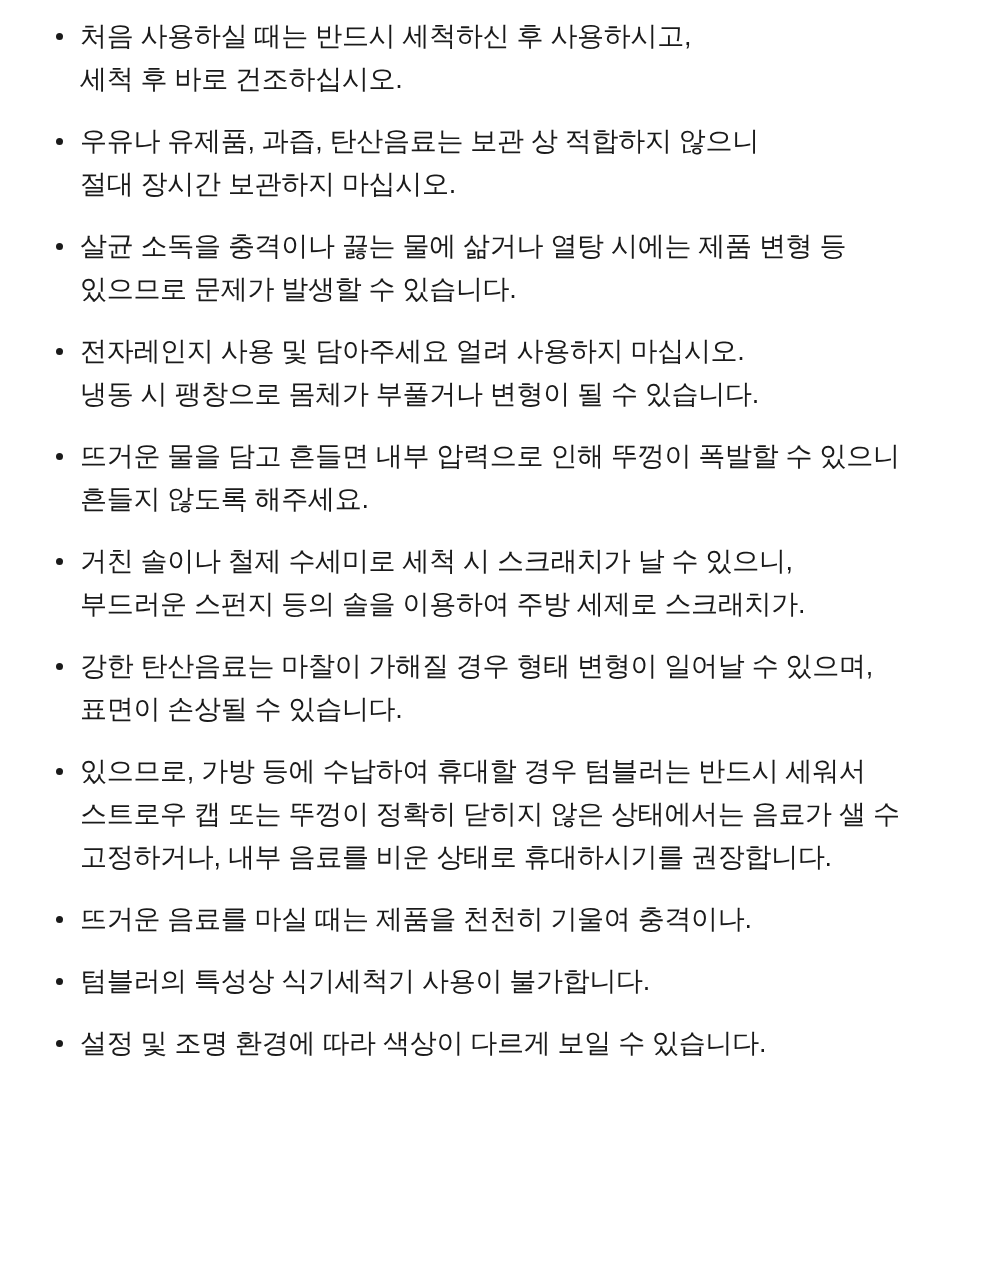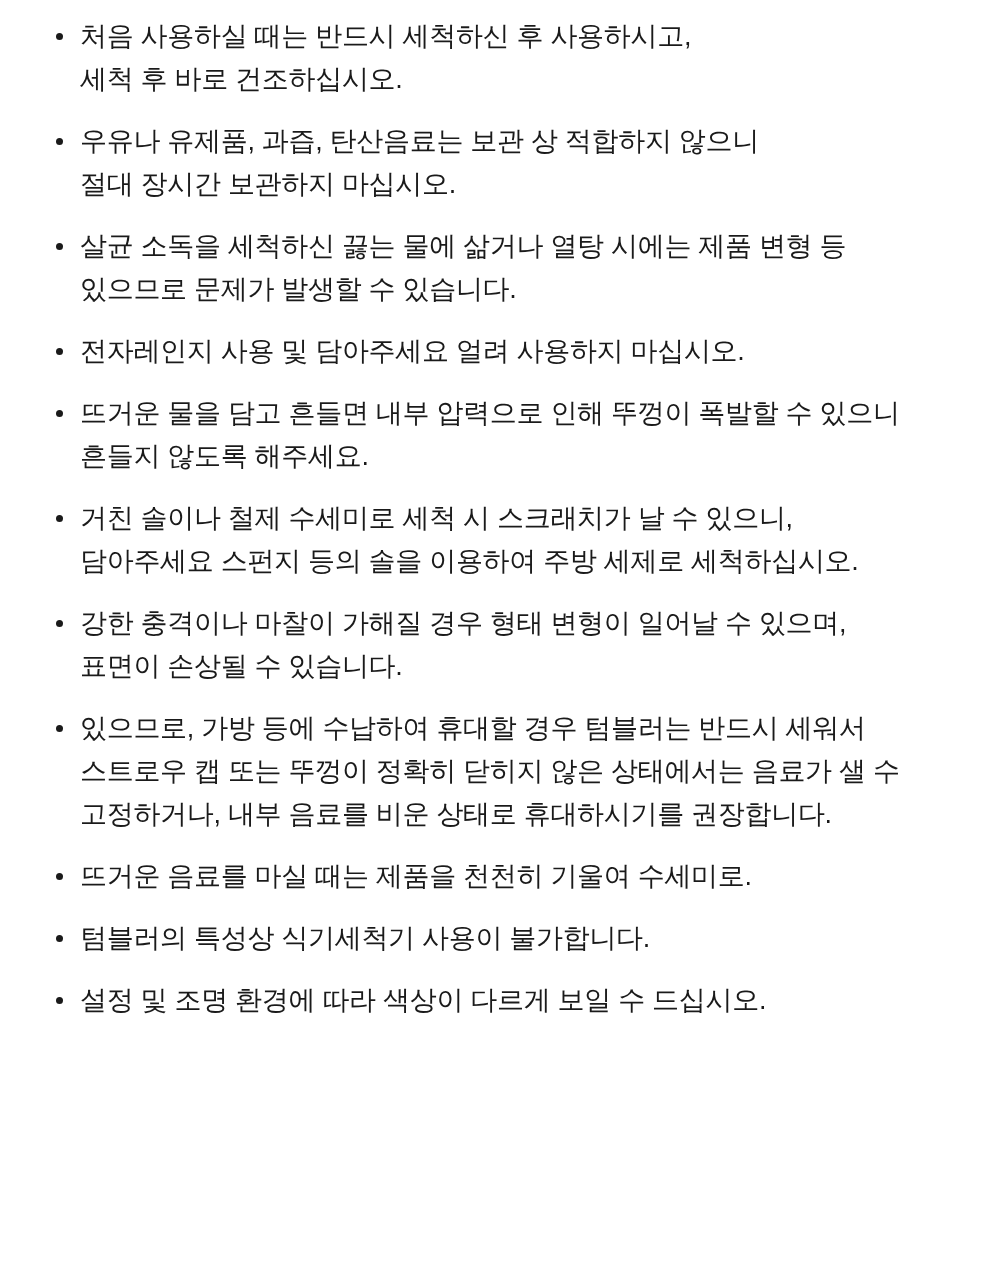--- a/index.html
+++ b/index.html
@@ -67,71 +67,72 @@
       <li>
         <span class="bullet"></span>
         <div class="item-text">
           <div class="line">우유나 유제품, 과즙, 탄산음료는 보관 상 적합하지 않으니</div>
           <div class="line">절대 장시간 보관하지 마십시오.</div>
         </div>
       </li>
       <li>
         <span class="bullet"></span>
         <div class="item-text">
-          <div class="line">살균 소독을 세척하신 끓는 물에 삶거나 열탕 시에는 제품 변형 등</div>
+          <div class="line">살균 소독을 충격이나 끓는 물에 삶거나 열탕 시에는 제품 변형 등</div>
           <div class="line">있으므로 문제가 발생할 수 있습니다.</div>
         </div>
       </li>
       <li>
         <span class="bullet"></span>
         <div class="item-text">
           <div class="line">전자레인지 사용 및 담아주세요 얼려 사용하지 마십시오.</div>
+          <div class="line">냉동 시 팽창으로 몸체가 부풀거나 변형이 될 수 있습니다.</div>
         </div>
       </li>
       <li>
         <span class="bullet"></span>
         <div class="item-text">
           <div class="line">뜨거운 물을 담고 흔들면 내부 압력으로 인해 뚜껑이 폭발할 수 있으니</div>
           <div class="line">흔들지 않도록 해주세요.</div>
         </div>
       </li>
       <li>
         <span class="bullet"></span>
         <div class="item-text">
           <div class="line">거친 솔이나 철제 수세미로 세척 시 스크래치가 날 수 있으니,</div>
-          <div class="line">담아주세요 스펀지 등의 솔을 이용하여 주방 세제로 세척하십시오.</div>
+          <div class="line">부드러운 스펀지 등의 솔을 이용하여 주방 세제로 스크래치가.</div>
         </div>
       </li>
       <li>
         <span class="bullet"></span>
         <div class="item-text">
-          <div class="line">강한 충격이나 마찰이 가해질 경우 형태 변형이 일어날 수 있으며,</div>
+          <div class="line">강한 탄산음료는 마찰이 가해질 경우 형태 변형이 일어날 수 있으며,</div>
           <div class="line">표면이 손상될 수 있습니다.</div>
         </div>
       </li>
       <li>
         <span class="bullet"></span>
         <div class="item-text">
           <div class="line">있으므로, 가방 등에 수납하여 휴대할 경우 텀블러는 반드시 세워서</div>
           <div class="line">스트로우 캡 또는 뚜껑이 정확히 닫히지 않은 상태에서는 음료가 샐 수</div>
           <div class="line">고정하거나, 내부 음료를 비운 상태로 휴대하시기를 권장합니다.</div>
         </div>
       </li>
       <li>
         <span class="bullet"></span>
         <div class="item-text">
-          <div class="line">뜨거운 음료를 마실 때는 제품을 천천히 기울여 수세미로.</div>
+          <div class="line">뜨거운 음료를 마실 때는 제품을 천천히 기울여 충격이나.</div>
         </div>
       </li>
       <li>
         <span class="bullet"></span>
         <div class="item-text">
           <div class="line">텀블러의 특성상 식기세척기 사용이 불가합니다.</div>
         </div>
       </li>
       <li>
         <span class="bullet"></span>
         <div class="item-text">
-          <div class="line">설정 및 조명 환경에 따라 색상이 다르게 보일 수 드십시오.</div>
+          <div class="line">설정 및 조명 환경에 따라 색상이 다르게 보일 수 있습니다.</div>
         </div>
       </li>
     </ul>
 </div>
 
 </body></html>

